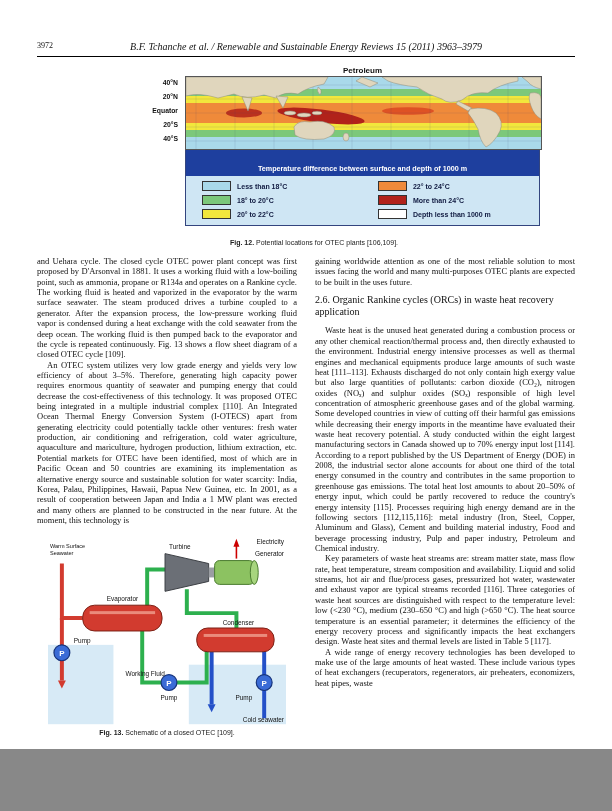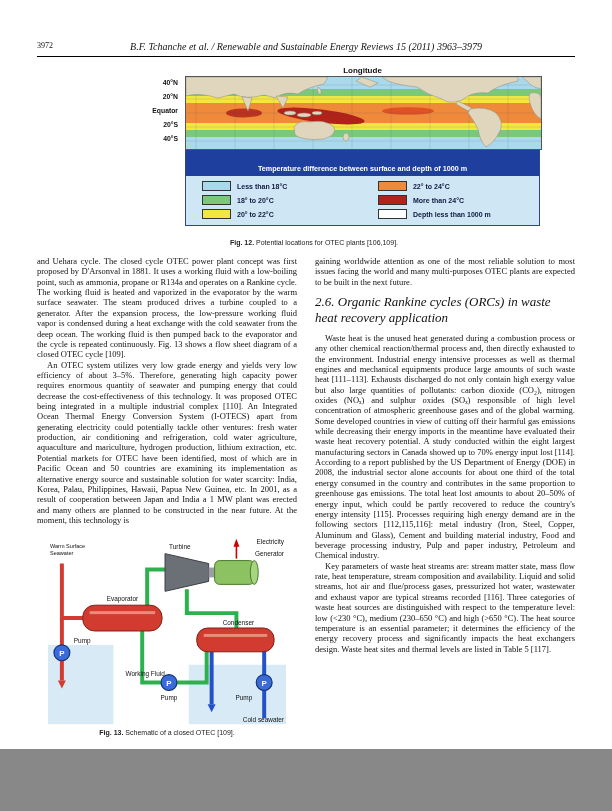--- a/index.html
+++ b/index.html
@@ -30,42 +30,42 @@
   .swatch{width:27px;height:8px;border:1px solid #333;flex:0 0 27px;background:#fff;}
   .legend-label{font-size:7px;font-weight:bold;color:#101a40;white-space:nowrap;}
   .cap{margin-top:13px;width:452px;text-align:center;font-size:7px;color:#222;}
   .cap b{font-weight:bold;}
 
   
   .columns{position:absolute;top:256px;left:37px;right:37px;display:flex;gap:18px;}
   .col{flex:1;min-width:0;font-size:8.5px;line-height:1.22;text-align:justify;}
   .col p{margin:0;}
   .col p.indent{text-indent:10px;}
-  .col h3{margin:7px 0 7px 0;font-size:13px;font-style:italic;font-weight:normal;text-align:left;}
+  .col h3{margin:7px 0 7px 0;font-size:10px;font-weight:normal;text-align:left;}
 
   
   .fig13{margin-top:8px;text-align:center;font-family:"Liberation Sans",sans-serif;}
   .fig13 svg{display:block;margin:0 auto;}
   .cap13{margin-top:4px;font-size:7px;text-align:center;color:#222;}
   .flabel{font-size:6.5px;fill:#111;}
   .flabel-sm{font-size:5.6px;fill:#111;}
 </style>
 </head>
 <body>
 
 <div class="page">
 
   <div class="hdr">
     <span class="pagenum">3972</span>
     <span class="jref">B.F. Tchanche et al. / Renewable and Sustainable Energy Reviews 15 (2011) 3963–3979</span>
   </div>
   <div class="rule"></div>
 
   <div class="fig12">
-    <div class="lon-title">Longitude</div>
+    <div class="lon-title">Petroleum</div>
     <div class="map-row">
       <div class="lat-ticks">
         <span style="top:3px">40°N</span>
         <span style="top:17px">20°N</span>
         <span style="top:31px">Equator</span>
         <span style="top:45px">20°S</span>
         <span style="top:59px">40°S</span>
       </div>
       <svg class="map" width="355" height="72" viewBox="0 0 355 72">
 
@@ -230,20 +230,21 @@
           <text class="flabel" x="206" y="168" text-anchor="end">Pump</text>
           <text class="flabel" x="238" y="190" text-anchor="end">Cold seawater</text>
         </svg>
         <div class="cap13">
           <b>Fig. 13.</b><span> Schematic of a closed OTEC [109].</span>
         </div>
       </div>
     </div>
 
     <div class="col">
-      <p>gaining worldwide attention as one of the most reliable solution to most issues facing the world and many multi-purposes OTEC plants are expected to be built in the next future.</p>
+      <p>gaining worldwide attention as one of the most reliable solution to most issues facing the world and many multi-purposes OTEC plants are expected to be built in the uses future.</p>
       <h3>2.6. Organic Rankine cycles (ORCs) in waste heat recovery application</h3>
       <p class="indent">Waste heat is the unused heat generated during a combustion process or any other chemical reaction/thermal process and, then directly exhausted to the environment. Industrial energy intensive processes as well as thermal engines and mechanical equipments produce large amounts of such waste heat [111–113]. Exhausts discharged do not only contain high exergy value but also large quantities of pollutants: carbon dioxide (CO₂), nitrogen oxides (NOₓ) and sulphur oxides (SOₓ) responsible of high level concentration of atmospheric greenhouse gases and of the global warming. Some developed countries in view of cutting off their harmful gas emissions while decreasing their energy imports in the meantime have evaluated their waste heat recovery potential. A study conducted within the eight largest manufacturing sectors in Canada showed up to 70% energy input lost [114]. According to a report published by the US Department of Energy (DOE) in 2008, the industrial sector alone accounts for about one third of the total energy consumed in the country and contributes in the same proportion to greenhouse gas emissions. The total heat lost amounts to about 20–50% of energy input, which could be partly recovered to reduce the country's energy intensity [115]. Processes requiring high energy demand are in the following sectors [112,115,116]: metal industry (Iron, Steel, Copper, Aluminum and Glass), Cement and building material industry, Food and beverage processing industry, Pulp and paper industry, Petroleum and Chemical industry.</p>
       <p class="indent">Key parameters of waste heat streams are: stream matter state, mass flow rate, heat temperature, stream composition and availability. Liquid and solid streams, hot air and flue/process gases, pressurized hot water, wastewater and exhaust vapor are typical streams recorded [116]. Three categories of waste heat sources are distinguished with respect to the temperature level: low (&lt;230 °C), medium (230–650 °C) and high (&gt;650 °C). The heat source temperature is an essential parameter; it determines the efficiency of the energy recovery process and significantly impacts the heat exchangers design. Waste heat sites and thermal levels are listed in Table 5 [117].</p>
+      <p class="indent">A wide range of energy recovery technologies has been developed to make use of the large amounts of heat wasted. These include various types of heat exchangers (recuperators, regenerators, air preheaters, economizers, heat pipes, waste</p>
     </div>
   </div>
 
 </div>
 
 </body></html>

